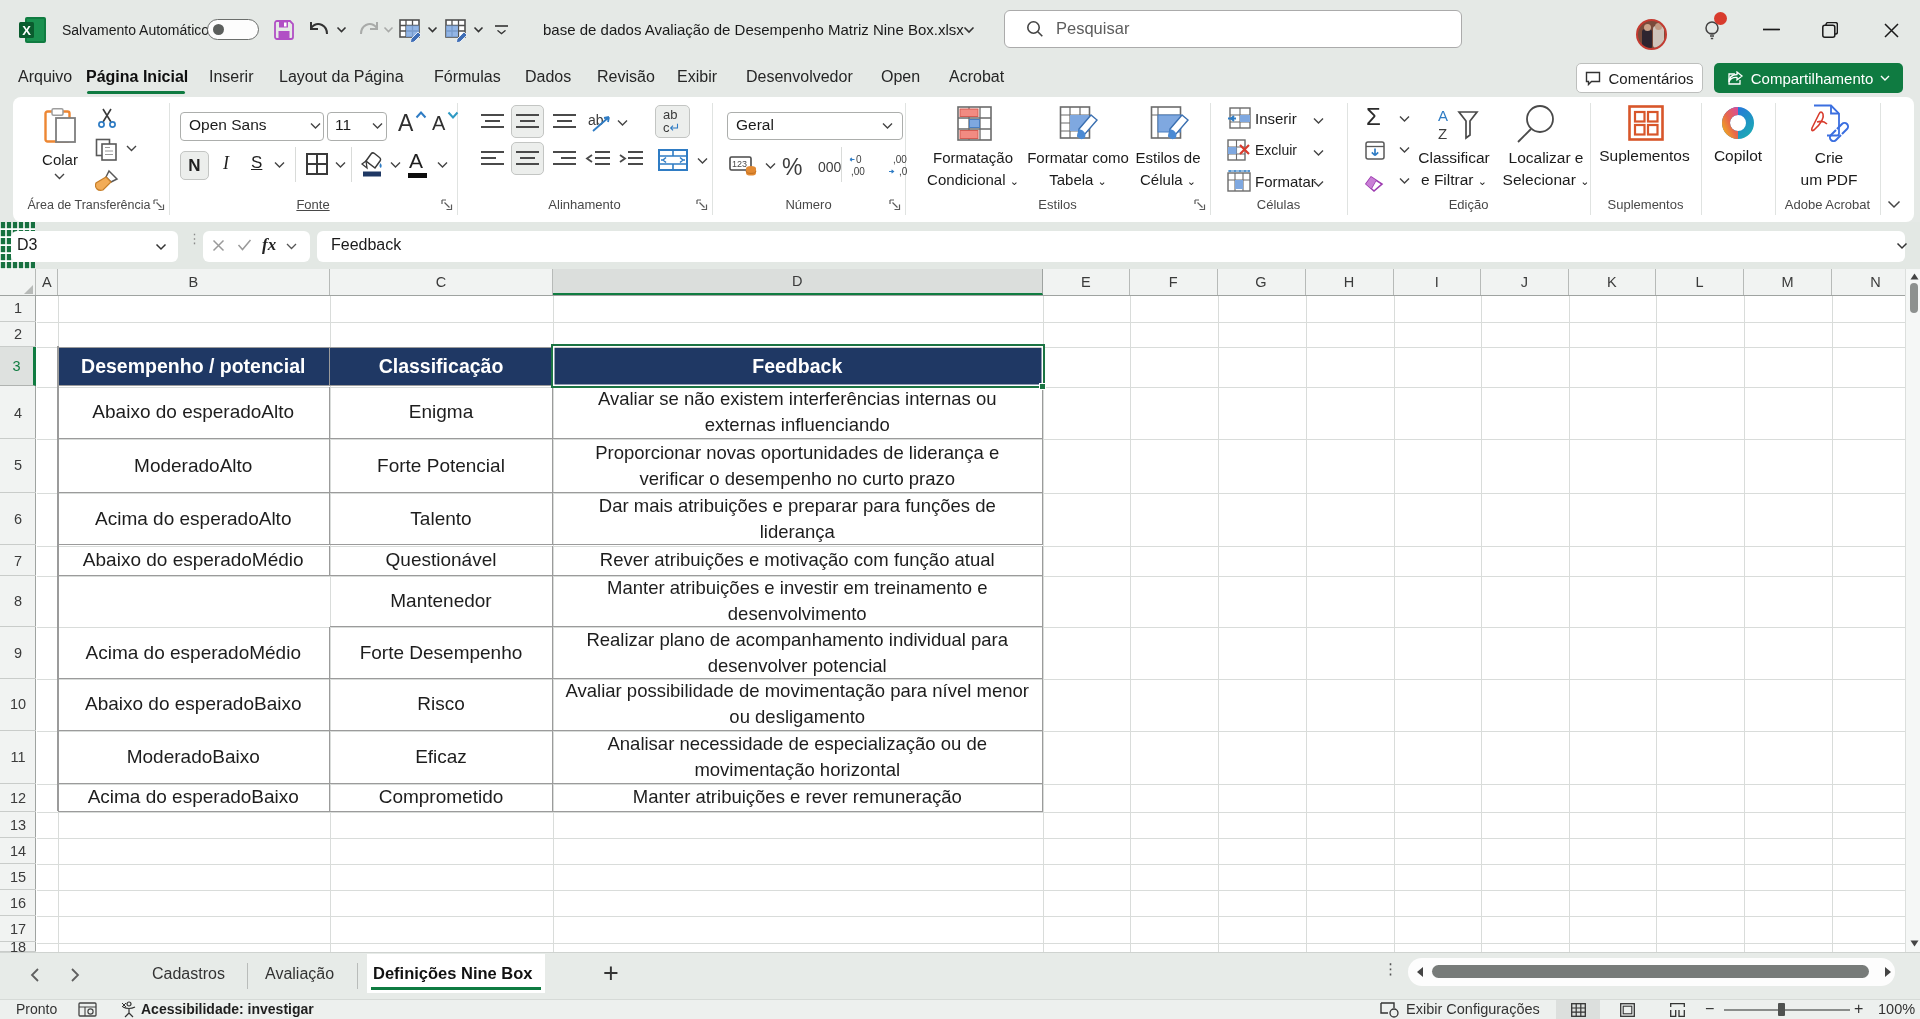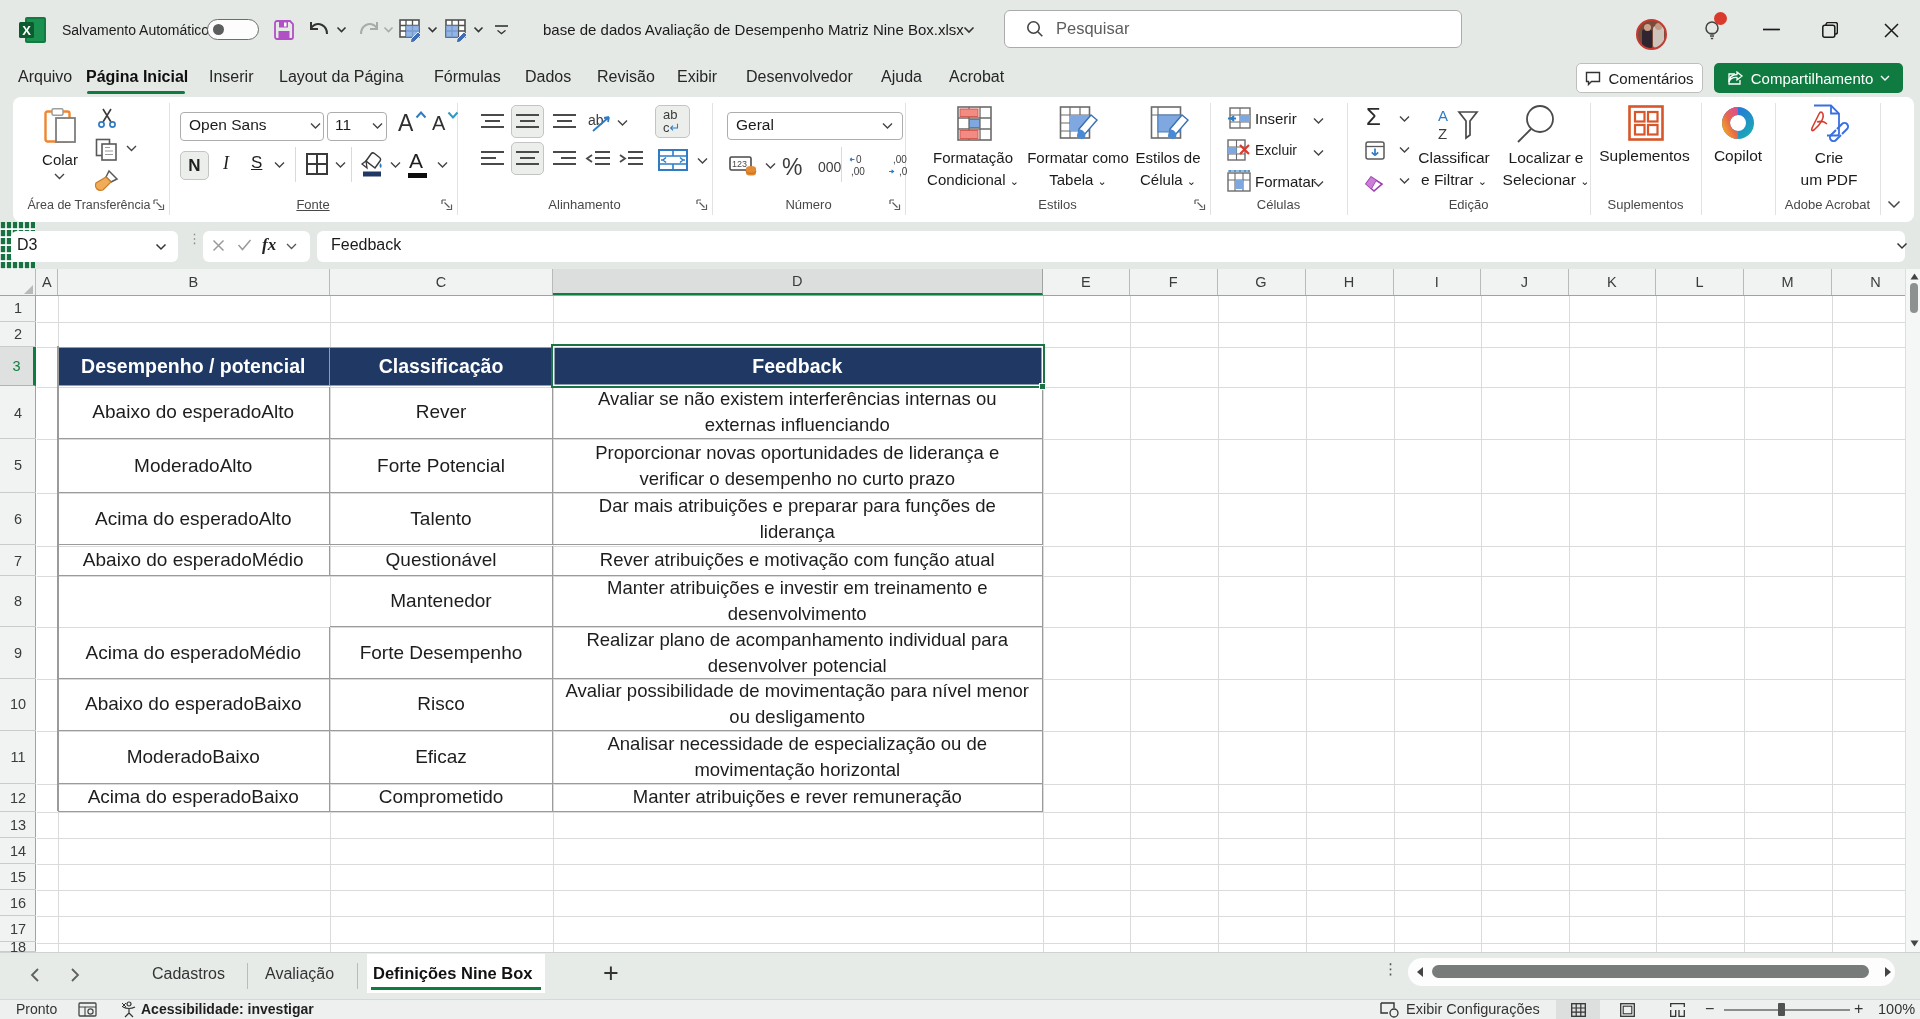--- a/index.html
+++ b/index.html
@@ -112,21 +112,21 @@
   <div class="ab" style="left:18px;top:8px;">Arquivo</div>
   <div class="ab" style="left:86px;top:8px;font-weight:bold;color:#0f0f0f;">Página Inicial</div>
   <div class="ab" style="left:87px;top:31px;width:98px;height:3px;background:#0F7B41;border-radius:2px;"></div>
   <div class="ab" style="left:209px;top:8px;">Inserir</div>
   <div class="ab" style="left:279px;top:8px;">Layout da Página</div>
   <div class="ab" style="left:434px;top:8px;">Fórmulas</div>
   <div class="ab" style="left:525px;top:8px;">Dados</div>
   <div class="ab" style="left:597px;top:8px;">Revisão</div>
   <div class="ab" style="left:677px;top:8px;">Exibir</div>
   <div class="ab" style="left:746px;top:8px;">Desenvolvedor</div>
-  <div class="ab" style="left:881px;top:8px;">Ajuda</div>
+  <div class="ab" style="left:881px;top:8px;">Open</div>
   <div class="ab" style="left:949px;top:8px;">Acrobat</div>
 
   <div class="ab flex" style="left:1576px;top:3px;width:127px;height:30px;background:#fff;border:1px solid #bdbfbd;border-radius:5px;justify-content:center;gap:7px;">
     <svg width="16" height="15" viewBox="0 0 16 15">
         <path d="M1.5 1.5 h13 v9 h-8 l-3 3 v-3 h-2 z" fill="none" stroke="#333" stroke-width="1.4"></path>
       </svg>
     <span style="font-size:15px;color:#1b1b1b;">Comentários</span>
   </div>
 
   <div class="ab flex" style="left:1714px;top:3px;width:189px;height:30px;background:#0F7B41;border-radius:5px;justify-content:center;gap:7px;">
@@ -564,21 +564,21 @@
     <div class="ab" style="left:0;top:594.1px;width:1868px;height:1px;background:#D9DCDA;"></div>
     <div class="ab" style="left:0;top:620.3px;width:1868px;height:1px;background:#D9DCDA;"></div>
     <div class="ab" style="left:0;top:646.5px;width:1868px;height:1px;background:#D9DCDA;"></div>
   </div>
 
   <div class="ab" id="tbl" style="left:57px;top:77px;width:986px;height:466px;">
     <div class="ab flex" style="left:0.5px;top:0.8000000000000114px;width:272.5px;height:39.69999999999999px;background:#1F3864;border:1.5px solid #9b9b9b;border-left:none;color:#fff;font-weight:bold;font-size:19.5px;justify-content:center;">Desempenho / potencial</div>
     <div class="ab flex" style="left:273px;top:0.8000000000000114px;width:223px;height:39.69999999999999px;background:#1F3864;border:1.5px solid #9b9b9b;border-left:none;color:#fff;font-weight:bold;font-size:19.5px;justify-content:center;">Classificação</div>
     <div class="ab flex" style="left:496px;top:0.8000000000000114px;width:489.5px;height:39.69999999999999px;background:#1F3864;border:1.5px solid #9b9b9b;border-left:none;color:#fff;font-weight:bold;font-size:19.5px;justify-content:center;">Feedback</div>
     <div class="ab flex" style="left:0.5px;top:40.5px;width:272.5px;height:52.80000000000001px;border-bottom:1.5px solid #9b9b9b;border-right:1.5px solid #9b9b9b;font-size:19px;color:#1d1d1d;justify-content:center;">Abaixo do esperadoAlto</div>
-    <div class="ab flex" style="left:273px;top:40.5px;width:223px;height:52.80000000000001px;border-bottom:1.5px solid #9b9b9b;border-right:1.5px solid #9b9b9b;font-size:19px;color:#1d1d1d;justify-content:center;">Rever</div>
+    <div class="ab flex" style="left:273px;top:40.5px;width:223px;height:52.80000000000001px;border-bottom:1.5px solid #9b9b9b;border-right:1.5px solid #9b9b9b;font-size:19px;color:#1d1d1d;justify-content:center;">Enigma</div>
     <div class="ab flex" style="left:496px;top:40.5px;width:489.5px;height:52.80000000000001px;border-bottom:1.5px solid #9b9b9b;border-right:1.5px solid #9b9b9b;font-size:18.5px;color:#1d1d1d;justify-content:center;text-align:center;line-height:26px;">Avaliar se não existem interferências internas ou<br>externas influenciando</div>
     <div class="ab flex" style="left:0.5px;top:93.30000000000001px;width:272.5px;height:53.599999999999966px;border-bottom:1.5px solid #9b9b9b;border-right:1.5px solid #9b9b9b;font-size:19px;color:#1d1d1d;justify-content:center;">ModeradoAlto</div>
     <div class="ab flex" style="left:273px;top:93.30000000000001px;width:223px;height:53.599999999999966px;border-bottom:1.5px solid #9b9b9b;border-right:1.5px solid #9b9b9b;font-size:19px;color:#1d1d1d;justify-content:center;">Forte Potencial</div>
     <div class="ab flex" style="left:496px;top:93.30000000000001px;width:489.5px;height:53.599999999999966px;border-bottom:1.5px solid #9b9b9b;border-right:1.5px solid #9b9b9b;font-size:18.5px;color:#1d1d1d;justify-content:center;text-align:center;line-height:26px;">Proporcionar novas oportunidades de liderança e<br>verificar o desempenho no curto prazo</div>
     <div class="ab flex" style="left:0.5px;top:146.89999999999998px;width:272.5px;height:52.60000000000002px;border-bottom:1.5px solid #9b9b9b;border-right:1.5px solid #9b9b9b;font-size:19px;color:#1d1d1d;justify-content:center;">Acima do esperadoAlto</div>
     <div class="ab flex" style="left:273px;top:146.89999999999998px;width:223px;height:52.60000000000002px;border-bottom:1.5px solid #9b9b9b;border-right:1.5px solid #9b9b9b;font-size:19px;color:#1d1d1d;justify-content:center;">Talento</div>
     <div class="ab flex" style="left:496px;top:146.89999999999998px;width:489.5px;height:52.60000000000002px;border-bottom:1.5px solid #9b9b9b;border-right:1.5px solid #9b9b9b;font-size:18.5px;color:#1d1d1d;justify-content:center;text-align:center;line-height:26px;">Dar mais atribuições e preparar para funções de<br>liderança</div>
     <div class="ab flex" style="left:0.5px;top:199.5px;width:272.5px;height:30.0px;border-bottom:1.5px solid #9b9b9b;border-right:1.5px solid #9b9b9b;font-size:19px;color:#1d1d1d;justify-content:center;">Abaixo do esperadoMédio</div>
     <div class="ab flex" style="left:273px;top:199.5px;width:223px;height:30.0px;border-bottom:1.5px solid #9b9b9b;border-right:1.5px solid #9b9b9b;font-size:19px;color:#1d1d1d;justify-content:center;">Questionável</div>
     <div class="ab flex" style="left:496px;top:199.5px;width:489.5px;height:30.0px;border-bottom:1.5px solid #9b9b9b;border-right:1.5px solid #9b9b9b;font-size:18.5px;color:#1d1d1d;justify-content:center;text-align:center;line-height:26px;">Rever atribuições e motivação com função atual</div>

